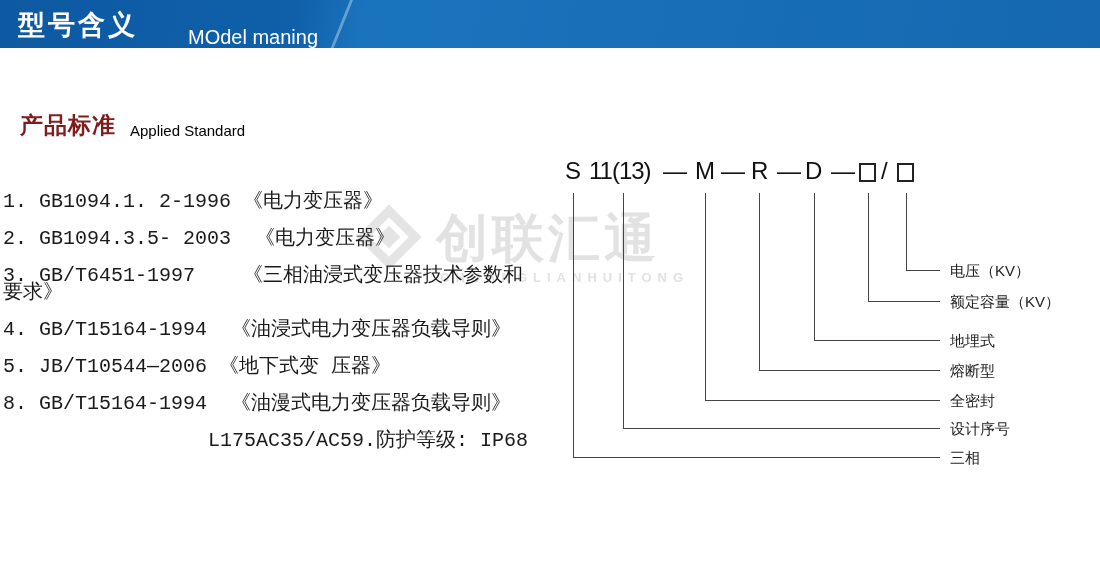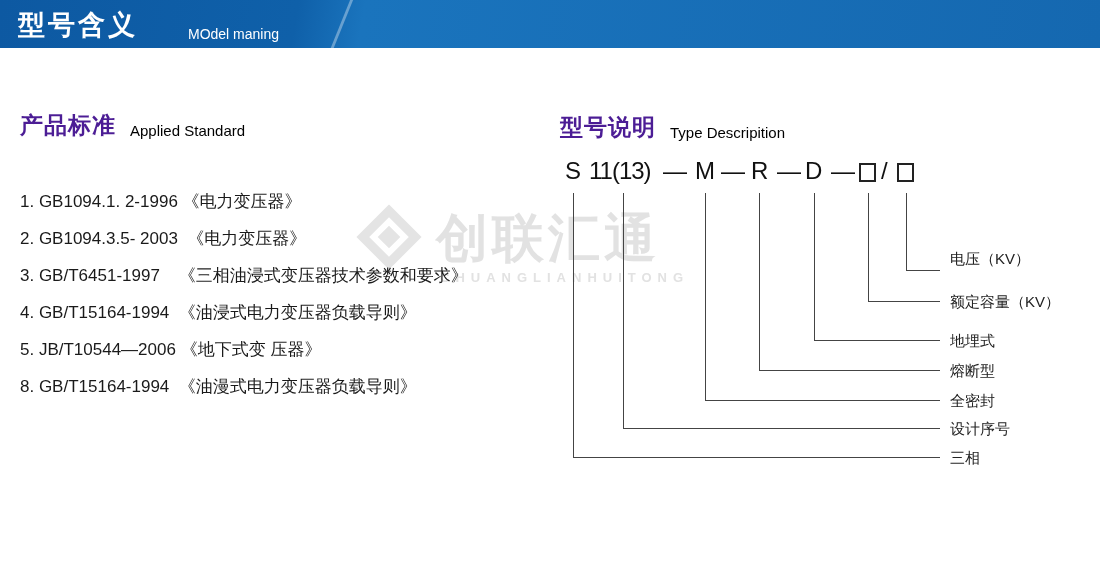--- a/index.html
+++ b/index.html
@@ -5,44 +5,44 @@
   * { margin:0; padding:0; box-sizing:border-box; }
   html,body { width:1100px; height:568px; background:#fff; overflow:hidden;
               font-family:"Liberation Sans","DejaVu Sans",sans-serif; }
   .page { position:relative; width:916px; height:568px; background:#fff; }
 
   
   .topbar { position:absolute; left:0; top:0; width:1100px; height:48px;
             background:linear-gradient(100deg,#0d59a2 0%,#0f60a9 27%,#1a74bd 33%,#1568b0 100%); }
   .topbar-title { position:absolute; left:18px; top:7px; font-size:27px; font-weight:bold;
                   color:#fff; letter-spacing:3px; }
-  .topbar-sub { position:absolute; left:188px; top:26px; font-size:14px; color:#fff;text-align:center; }
+  .topbar-sub { position:absolute; left:188px; top:26px; font-size:20px; color:#fff;text-align:center; }
   .topbar-seam { position:absolute; left:340px; top:-6px; width:3px; height:62px;
                  background:rgba(255,255,255,0.35); transform:skewX(-22deg); }
 
   
   .watermark { position:absolute; left:358px; top:198px; width:360px; height:120px; z-index:0; }
   .wm-logo { position:absolute; left:8px; top:16px; width:46px; height:46px;
              border:9px solid #e4e4e4; transform:rotate(45deg); }
   .wm-logo::after { content:""; position:absolute; left:6px; top:6px; width:16px; height:16px;
                     background:#e4e4e4; }
   .wm-text { position:absolute; left:78px; top:6px; font-size:52px; font-weight:bold;
              color:#e2e2e2; letter-spacing:4px; }
   .wm-sub { position:absolute; left:82px; top:72px; font-size:13px; color:#e2e2e2;
             letter-spacing:6px; font-weight:bold; }
 
   
   .sec-head { position:absolute; display:flex; align-items:flex-end; gap:14px; z-index:1; }
-  .sec-head .cn { font-size:23px; font-weight:bold; color:#4c1d95; letter-spacing:1px; }
+  .sec-head .cn { font-size:23px; font-weight:bold; color:#7f1d1d; letter-spacing:1px; }
   .sec-head .en { font-size:15px; color:#000000; padding-bottom:2px; }
 
   
   .standards-head { left:20px; top:110px; }
-  .std-list { position:absolute; left:20px; top:193px; width:530px; z-index:1;
-              font-size:17px; color:#1a1a1a; }
+  .std-list { position:absolute; left:3px; top:193px; width:530px; z-index:1;
+              font-size:20px; color:#1a1a1a;font-family:Liberation Mono, monospace; }
   .std-item { line-height:17px; margin-bottom:20px; white-space:pre-wrap; }
   .std-item.cont { margin-left:205px; }
 
   
   .model-head { left:560px; top:112px; }
   .model-panel { position:absolute; left:555px; top:105px; width:545px; height:430px; z-index:1; }
   .code-row span { position:absolute; top:52px; font-size:24px; color:#111; }
   .code-box { position:absolute; top:58px; width:17px; height:19px; border:2px solid #222;
               background:#fff; }
   .vline { position:absolute; width:1px; background:#444; }
@@ -71,26 +71,23 @@
     <span class="en">Applied Standard</span>
   </div>
 
   <div class="std-list">
     <div class="std-item">1. GB1094.1. 2-1996 《电力变压器》</div>
     <div class="std-item">2. GB1094.3.5- 2003  《电力变压器》</div>
     <div class="std-item">3. GB/T6451-1997    《三相油浸式变压器技术参数和要求》</div>
     <div class="std-item">4. GB/T15164-1994  《油浸式电力变压器负载导则》</div>
     <div class="std-item">5. JB/T10544—2006 《地下式变 压器》</div>
     <div class="std-item">8. GB/T15164-1994  《油漫式电力变压器负载导则》</div>
+    <div class="std-item cont">L175AC35/AC59.防护等级: IP68</div>
   </div>
 
-  <div class="sec-head model-head">
-    <span class="cn">型号说明</span>
-    <span class="en">Type Descripition</span>
-  </div>
 
   <div class="model-panel">
 
     <div class="code-row">
       <span style="left:10px">S</span>
       <span style="left:34px; letter-spacing:-1px">11(13)</span>
       <span style="left:108px">—</span>
       <span style="left:140px">M</span>
       <span style="left:166px">—</span>
       <span style="left:196px">R</span>
@@ -111,21 +108,21 @@
     <i class="vline" style="left:18px;  top:88px; height:264px"></i>
 
     <i class="hline" style="left:351px; top:165px; width:34px"></i>
     <i class="hline" style="left:313px; top:196px; width:72px"></i>
     <i class="hline" style="left:259px; top:235px; width:126px"></i>
     <i class="hline" style="left:204px; top:265px; width:181px"></i>
     <i class="hline" style="left:150px; top:295px; width:235px"></i>
     <i class="hline" style="left:68px;  top:323px; width:317px"></i>
     <i class="hline" style="left:18px;  top:352px; width:367px"></i>
 
-    <span class="diagram-label" style="top:145px">电压（KV）</span>
+    <span class="diagram-label" style="top:157px">电压（KV）</span>
     <span class="diagram-label" style="top:188px">额定容量（KV）</span>
     <span class="diagram-label" style="top:227px">地埋式</span>
     <span class="diagram-label" style="top:257px">熔断型</span>
     <span class="diagram-label" style="top:287px">全密封</span>
     <span class="diagram-label" style="top:315px">设计序号</span>
     <span class="diagram-label" style="top:344px">三相</span>
   </div>
 
 </div>
 

